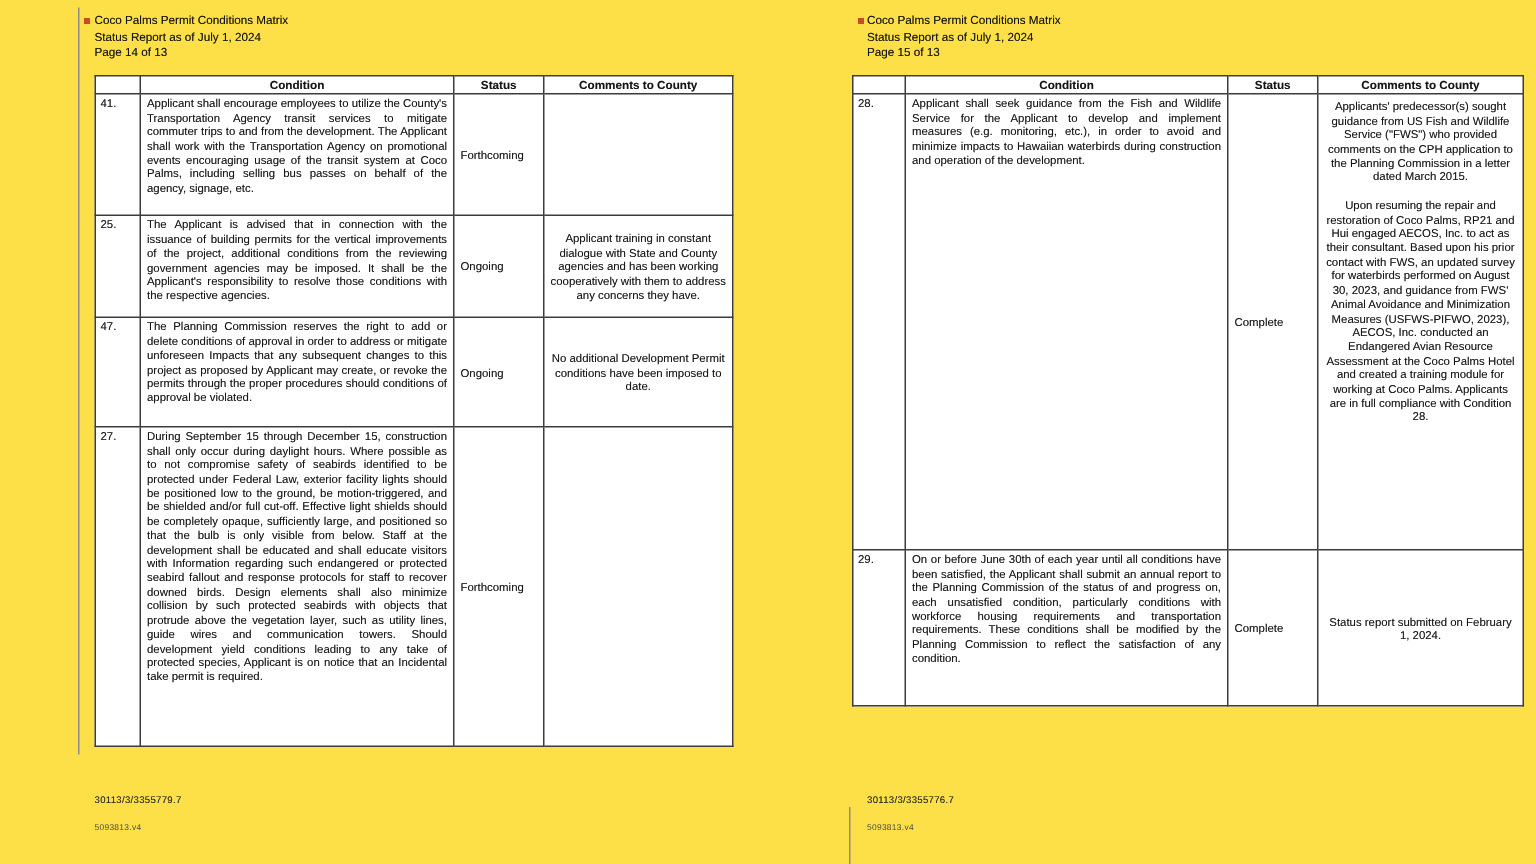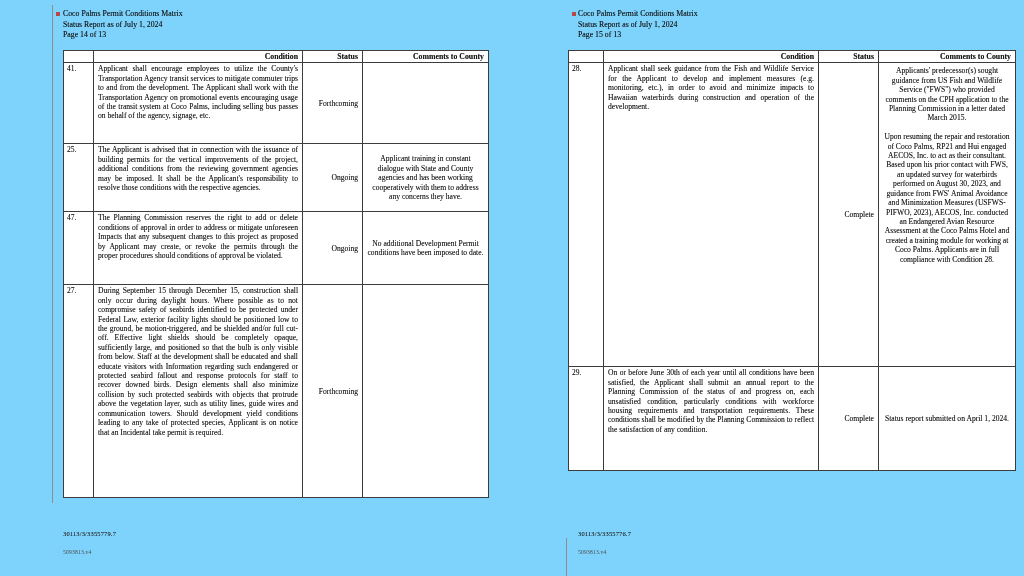--- a/index.html
+++ b/index.html
@@ -1,33 +1,33 @@
 <!DOCTYPE html>
 <html><head>
 <meta charset="utf-8">
 <style>
   html,body { margin:0; padding:0; background:#ffffff; }
   #screen {
-    position:relative; width:1024px; height:576px; background:#7dd3fc;
-    font-family:Liberation Serif, serif; color:#1a1a1a; overflow:hidden;
+    position:relative; width:1024px; height:576px; background:#fde047;
+    font-family:Liberation Sans, sans-serif; color:#1a1a1a; overflow:hidden;
   }
   .page-header { position:absolute; font-size:7.8px; line-height:10.6px; color:#141414;
     text-shadow:0 0 .4px rgba(0,0,0,.45); }
   .page-header div { white-space:nowrap; }
 
   .doc-table { position:absolute; border-collapse:collapse; table-layout:fixed;
     background:#ffffff; }
   .doc-table th, .doc-table td {
     border:1px solid #3c3c3c; padding:1px 4px; font-size:7.6px; line-height:9.4px;
     color:#161616; text-shadow:0 0 .35px rgba(0,0,0,.4); overflow:hidden;
   }
-  .doc-table th { font-weight:bold; text-align:right; vertical-align:middle; font-size:7.8px; }
+  .doc-table th { font-weight:bold; text-align:center; vertical-align:middle; font-size:7.8px; }
   td.num  { vertical-align:top; text-align:left; padding-left:3px; }
   td.cond { vertical-align:top; text-align:justify; }
-  td.status { text-align:right; vertical-align:middle; }
+  td.status { text-align:left; vertical-align:middle; }
   td.comments { text-align:center; vertical-align:middle; white-space:pre-line; }
   td.comments.top { vertical-align:top; padding-top:3px; }
 
   .footer1 { position:absolute; font-size:6.4px; color:#2a2a2a; letter-spacing:.2px;
     text-shadow:0 0 .3px rgba(0,0,0,.4); }
   .footer2 { position:absolute; font-size:5.6px; color:#4a4a4a; letter-spacing:.2px; }
 
   .red-mark { position:absolute; width:4px; height:4px; background:#c03028; opacity:.85; }
   .scan-line { position:absolute; width:1px; background:#8d8d8d; }
 </style>
@@ -116,21 +116,21 @@
       <td class="cond">Applicant shall seek guidance from the Fish and Wildlife Service for the Applicant to develop and implement measures (e.g. monitoring, etc.), in order to avoid and minimize impacts to Hawaiian waterbirds during construction and operation of the development.</td>
       <td class="status">Complete</td>
       <td class="comments top">Applicants' predecessor(s) sought guidance from US Fish and Wildlife Service ("FWS") who provided comments on the CPH application to the Planning Commission in a letter dated March 2015.
 
 Upon resuming the repair and restoration of Coco Palms, RP21 and Hui engaged AECOS, Inc. to act as their consultant. Based upon his prior contact with FWS, an updated survey for waterbirds performed on August 30, 2023, and guidance from FWS' Animal Avoidance and Minimization Measures (USFWS-PIFWO, 2023), AECOS, Inc. conducted an Endangered Avian Resource Assessment at the Coco Palms Hotel and created a training module for working at Coco Palms. Applicants are in full compliance with Condition 28.</td>
     </tr>
     <tr style="height:104px;">
       <td class="num">29.</td>
       <td class="cond">On or before June 30th of each year until all conditions have been satisfied, the Applicant shall submit an annual report to the Planning Commission of the status of and progress on, each unsatisfied condition, particularly conditions with workforce housing requirements and transportation requirements. These conditions shall be modified by the Planning Commission to reflect the satisfaction of any condition.</td>
       <td class="status">Complete</td>
-      <td class="comments">Status report submitted on April 1, 2024.</td>
+      <td class="comments">Status report submitted on February 1, 2024.</td>
     </tr>
   </tbody>
     </table>
 
   <div class="footer1" style="left:578px; top:530px;">30113/3/3355776.7</div>
   <div class="footer2" style="left:578px; top:549px;">5093813.v4</div>
 
 </div>
 
 </body></html>

